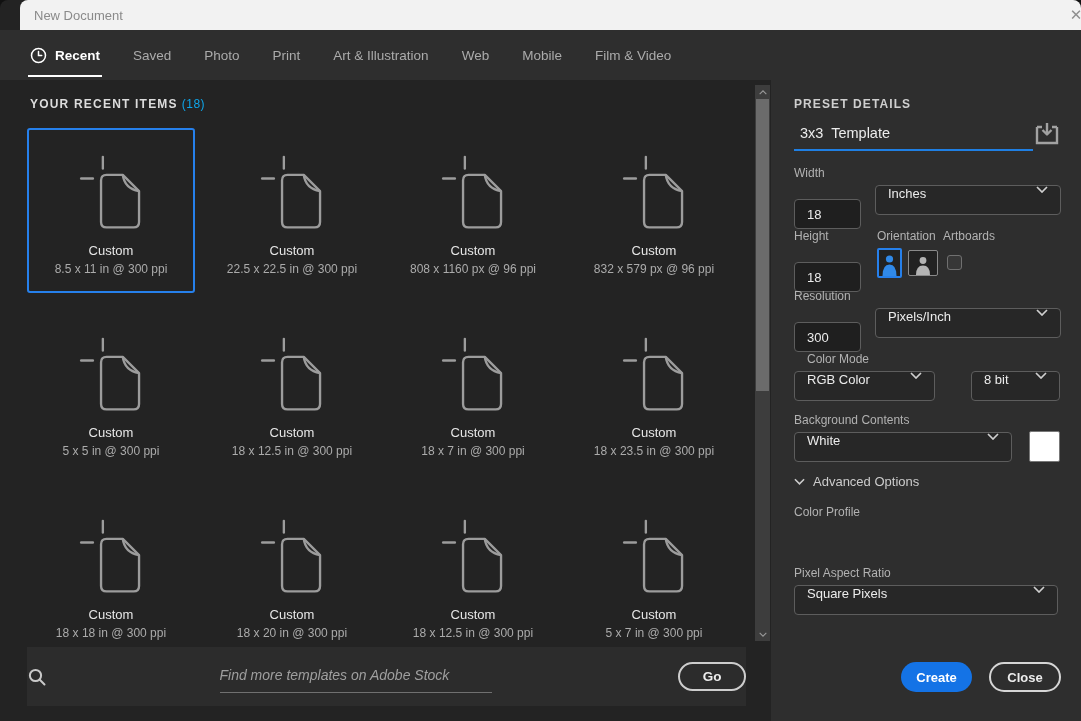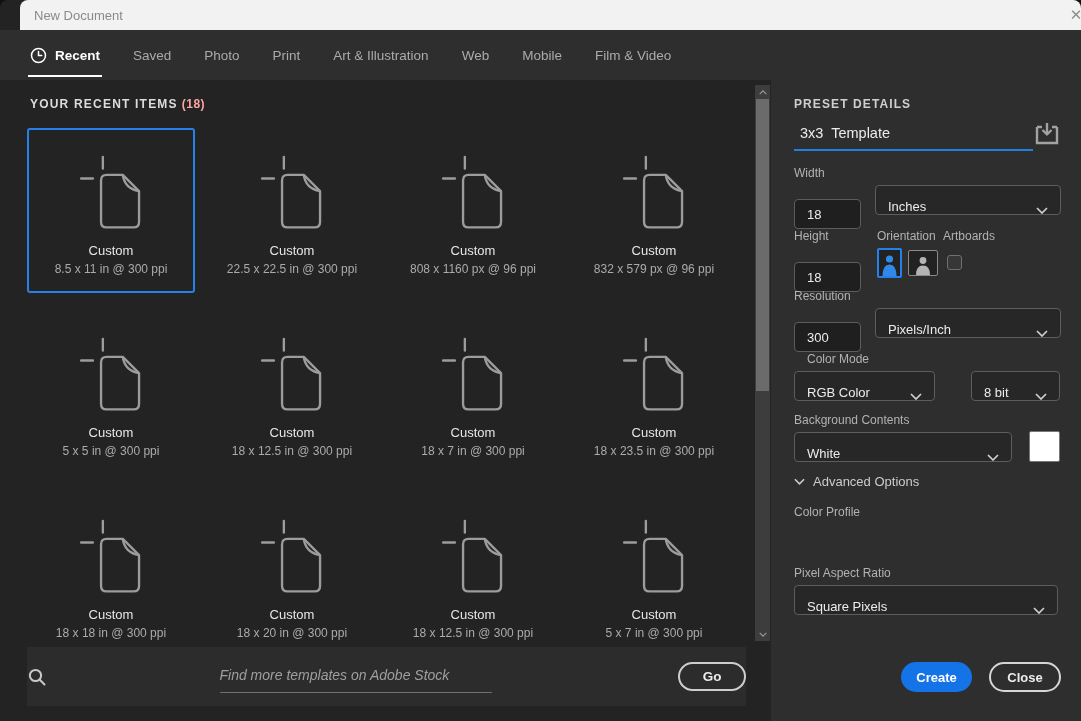--- a/index.html
+++ b/index.html
@@ -30,21 +30,21 @@
   .tab.active { color:#ffffff; font-weight:bold; }
   .tab.active::after {
     content:""; position:absolute; left:-2px; right:-2px; bottom:3px;
     height:2.5px; background:#ffffff;
   }
   .clock-ic { width:17px; height:17px; }
   
   .left-pane { position:absolute; left:0; top:80px; width:771px; height:641px; background:#232323; }
   .recent-heading { position:absolute; left:30px; top:17px; font-size:12px; font-weight:bold;
     letter-spacing:1.2px; color:#dcdcdc; }
-  .recent-heading .count { color:#fca5a5; font-weight:bold; margin-left:4px; letter-spacing:0.5px; }
+  .recent-heading .count { color:#0ea5e9; font-weight:normal; margin-left:4px; letter-spacing:0.5px; }
   .grid { position:absolute; left:27px; top:48px; width:711px;
     display:grid; grid-template-columns:repeat(4,168px); grid-auto-rows:165px; gap:17px 13px; }
   .tile { border:2px solid transparent; border-radius:3px; display:flex; flex-direction:column;
     align-items:center; padding-top:25px; cursor:pointer; }
   .tile.selected { border-color:#2680eb; }
   .tile .doc-ic { width:64px; height:76px; }
   .tile .t-name { margin-top:12px; font-size:13px; color:#e6e6e6; }
   .tile .t-dims { margin-top:4px; font-size:12px; color:#ababab; }
   
   .scrollbar { position:absolute; left:755px; top:5px; width:15px; height:556px; background:#3d3d3d; }
@@ -68,21 +68,21 @@
   .p-abs { position:absolute; }
   .p-heading { left:23px; top:17px; font-size:12px; font-weight:bold; letter-spacing:1.1px; color:#cfcfcf; }
   .preset-name { left:23px; top:45px; width:239px; font-size:14.5px; color:#ececec;
     background:transparent; border:none; border-bottom:2px solid #1f7fe3; outline:none;
     padding:0 6px 8px 6px; font-family:"Liberation Sans", sans-serif; }
   .dl-icon { left:264px; top:41px; width:24px; height:26px; cursor:pointer; }
   .p-label { font-size:12px; color:#b2b2b2; }
   .num-input { width:67px; height:30px; background:#1f1f1f; border:1px solid #5d5d5d; border-radius:4px;
     color:#ececec; font-size:13px; padding-left:12px; outline:none; font-family:"Liberation Sans", sans-serif;margin-top:14px; }
   .dropdown { height:30px; background:#272727; border:1px solid #5d5d5d; border-radius:4px;
-    display:flex; align-items:flex-end; padding:0 12px; cursor:pointer; }
+    display:flex; align-items:flex-start; padding:0 12px; cursor:pointer; }
   .dropdown .dd-val { font-size:13px; color:#ececec; flex:1; white-space:nowrap; overflow:hidden; }
   .dropdown svg { width:12px; height:7px; flex:none; }
   .orient-btn { position:absolute; border:1px solid #8a8a8a; border-radius:2px; background:#222;
     display:flex; align-items:flex-end; justify-content:center; cursor:pointer; overflow:hidden; }
   .orient-btn.active { border:2px solid #2680eb; }
   .checkbox { position:absolute; width:15px; height:15px; border:1.5px solid #707070; border-radius:3px;
     background:#373737; cursor:pointer; }
   .adv-row { left:23px; top:394px; display:flex; align-items:center; gap:8px; cursor:pointer; }
   .adv-row .lbl { font-size:13px; color:#cccccc; }
   .adv-row svg { width:11px; height:7px; }

